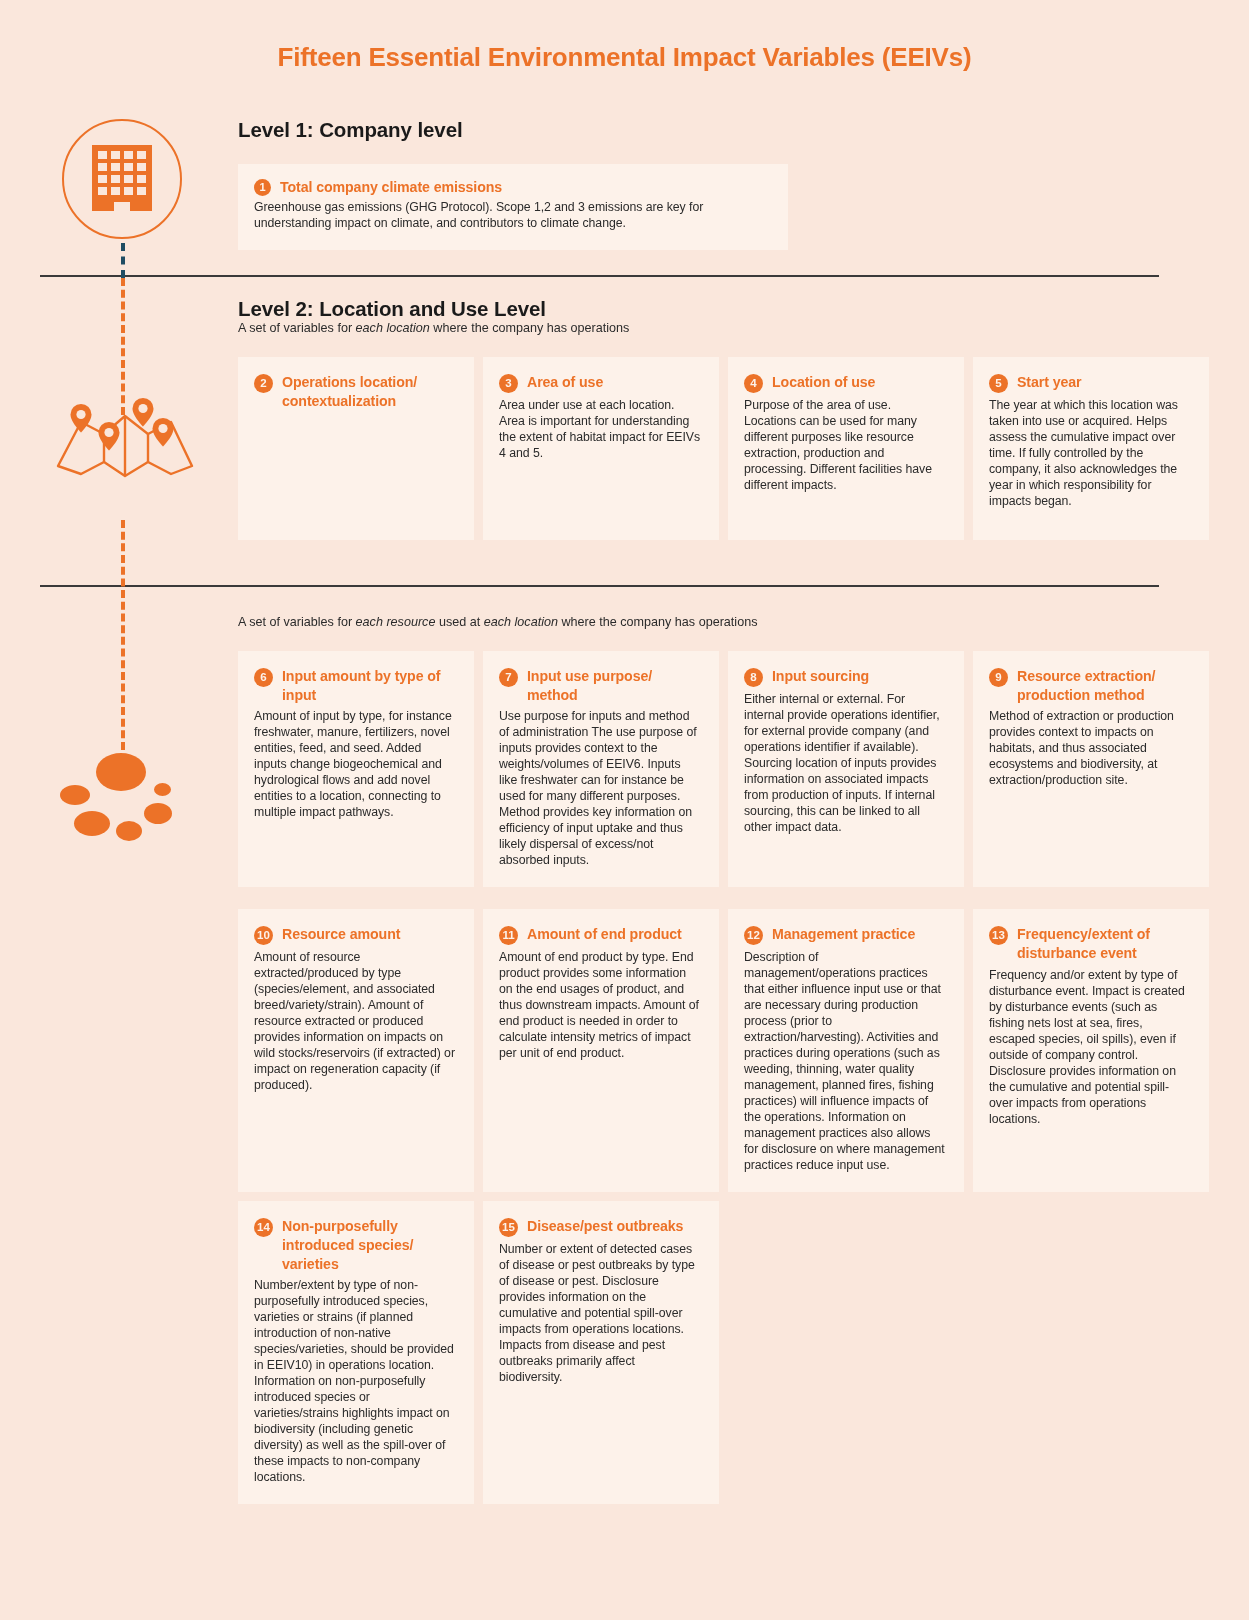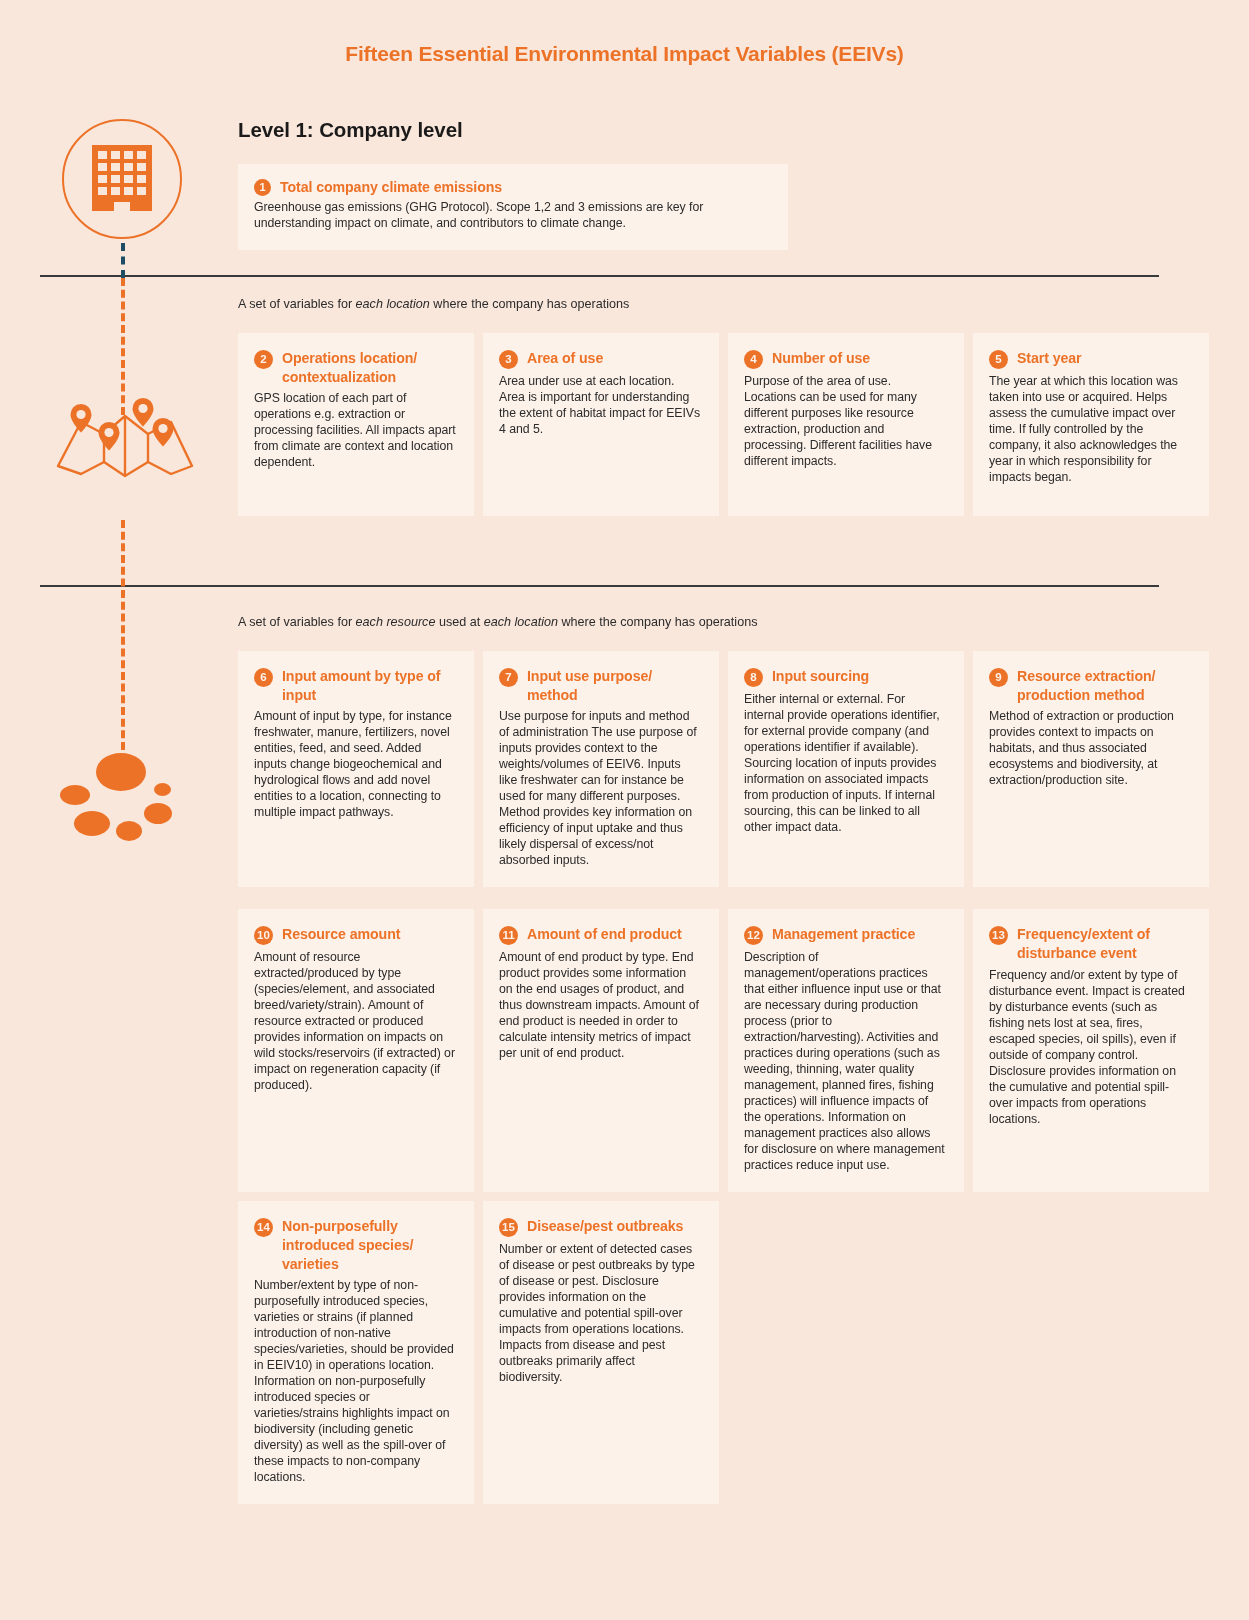--- a/index.html
+++ b/index.html
@@ -15,21 +15,21 @@
     background: #fae7dc;
     overflow: hidden;
   }
 
   
   .title {
     position: absolute;
     left: 0; right: 0;
     top: 42px;
     text-align: center;
-    font-size: 21px;
+    font-size: 26px;
     font-weight: bold;
     color: #ec7228;
     letter-spacing: -0.2px;
   }
 
   
   .rule {
     position: absolute;
     left: 40px;
     width: 1119px;
@@ -248,41 +248,41 @@
     <div class="card card-wide">
       <div class="card-head">
         <span class="badge">1</span>
         <span class="card-title">Total company climate emissions</span>
       </div>
       <div class="card-body">Greenhouse gas emissions (GHG Protocol). Scope 1,2 and 3 emissions are key for understanding impact on climate, and contributors to climate change.</div>
     </div>
   </div>
 
   <div class="level lvl2">
+    <div class="level-title">Level 2: Location and Use Level</div>
     <div class="level-sub"><span>A set of variables for </span><em>each location</em><span> where the company has operations</span></div>
 
     <div class="grid4 lvl2grid">
       <div class="card narrow-title">
         <div class="card-head">
           <span class="badge">2</span>
           <span class="card-title">Operations location/ contextualization</span>
         </div>
-        <div class="card-body">GPS location of each part of operations e.g. extraction or processing facilities. All impacts apart from climate are context and location dependent.</div>
       </div>
       <div class="card">
         <div class="card-head">
           <span class="badge">3</span>
           <span class="card-title">Area of use</span>
         </div>
         <div class="card-body">Area under use at each location. Area is important for understanding the extent of habitat impact for EEIVs 4 and 5.</div>
       </div>
       <div class="card">
         <div class="card-head">
           <span class="badge">4</span>
-          <span class="card-title">Number of use</span>
+          <span class="card-title">Location of use</span>
         </div>
         <div class="card-body">Purpose of the area of use. Locations can be used for many different purposes like resource extraction, production and processing. Different facilities have different impacts.</div>
       </div>
       <div class="card">
         <div class="card-head">
           <span class="badge">5</span>
           <span class="card-title">Start year</span>
         </div>
         <div class="card-body">The year at which this location was taken into use or acquired. Helps assess the cumulative impact over time. If fully controlled by the company, it also acknowledges the year in which responsibility for impacts began.</div>
       </div>

